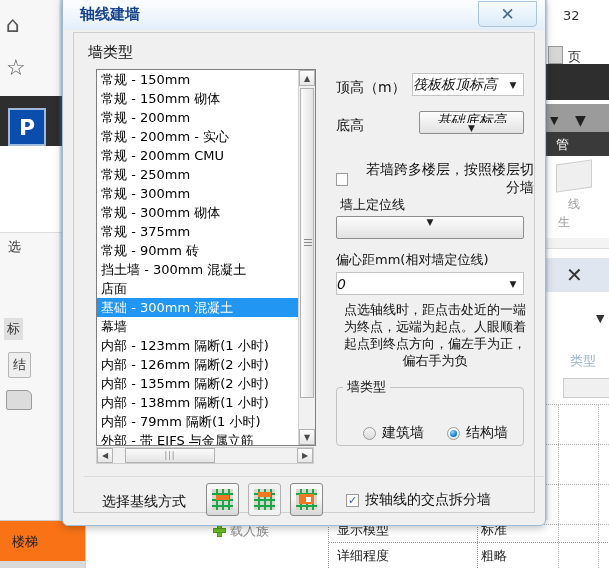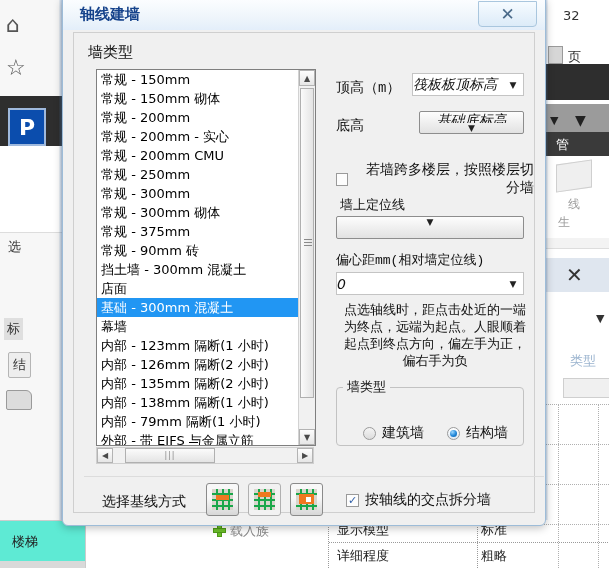--- a/index.html
+++ b/index.html
@@ -34,21 +34,21 @@
   .bg-lbl { position: absolute; font-size: 13px; color: #333; }
   .bg-sel  { left: 8px; top: 238px; }
   .bg-biao { left: 4px; top: 318px; background: #dfdfdf; padding: 2px 3px; }
   .bg-jie  { left: 8px; top: 352px; border: 1px solid #b5b5b5; background: #eee; padding: 3px 4px; border-radius:2px;}
   .bg-folder {
     position: absolute; left: 6px; top: 390px; width: 24px; height: 18px;
     background: #dcdcdc; border: 1px solid #9a9a9a; border-radius: 2px 6px 2px 2px;
   }
   .bg-floor {
     position: absolute; left: 0; top: 520px; width: 85px; height: 48px;
-    background: #5eead4; border-right: 1px solid #ccc; border-top: 1px solid #ccc;
+    background: #f97316; border-right: 1px solid #ccc; border-top: 1px solid #ccc;
   }
   .bg-floor span { position: absolute; left: 12px; top: 12px; font-size: 13px; color: #222;}
   .bg-floor-bar { position:absolute; left:0; bottom:0; width:85px; height:8px; background:#d9d9d9;}
 
   .bg-loadfam {
     position: absolute; left: 213px; top: 522px; font-size: 13px; color: #8a8a8a;
   }
   .plus-ico {
     display:inline-block; width:13px; height:13px; position:relative; vertical-align:-2px; margin-right:4px;
   }
@@ -174,21 +174,21 @@
   .hsb-left { left: 0; } .hsb-right { right: 0; }
   .hsb-thumb {
     position: absolute; left: 28px; top: 0; width: 90px; height: 15px;
     background: linear-gradient(180deg,#fbfbfb,#e4e4e4);
     border: 1px solid #b0b0b0; box-sizing: border-box; cursor: pointer;
     display:flex; align-items:center; justify-content:center;
   }
   .hsb-thumb span { font-size: 8px; color:#8a8a8a; letter-spacing:1px;}
 
   
-  .lbl { position: absolute; font-size: 14px; color: #111; font-family: Liberation Mono, monospace; }
+  .lbl { position: absolute; font-size: 14px; color: #111; }
   .combo {
     position: absolute; height: 23px; box-sizing: border-box;
     display: flex; align-items: center; cursor: pointer;
     font-size: 14px; color: #111;
   }
   .combo .txt { flex: 1; white-space: nowrap; overflow: hidden; font-style: italic;}
   .combo .arrow {
     width: 20px; text-align: center; font-size: 9px; color: #222;
   }
   .combo-flat { background: #ffffff; border: 1px solid #c4c4c4; }

